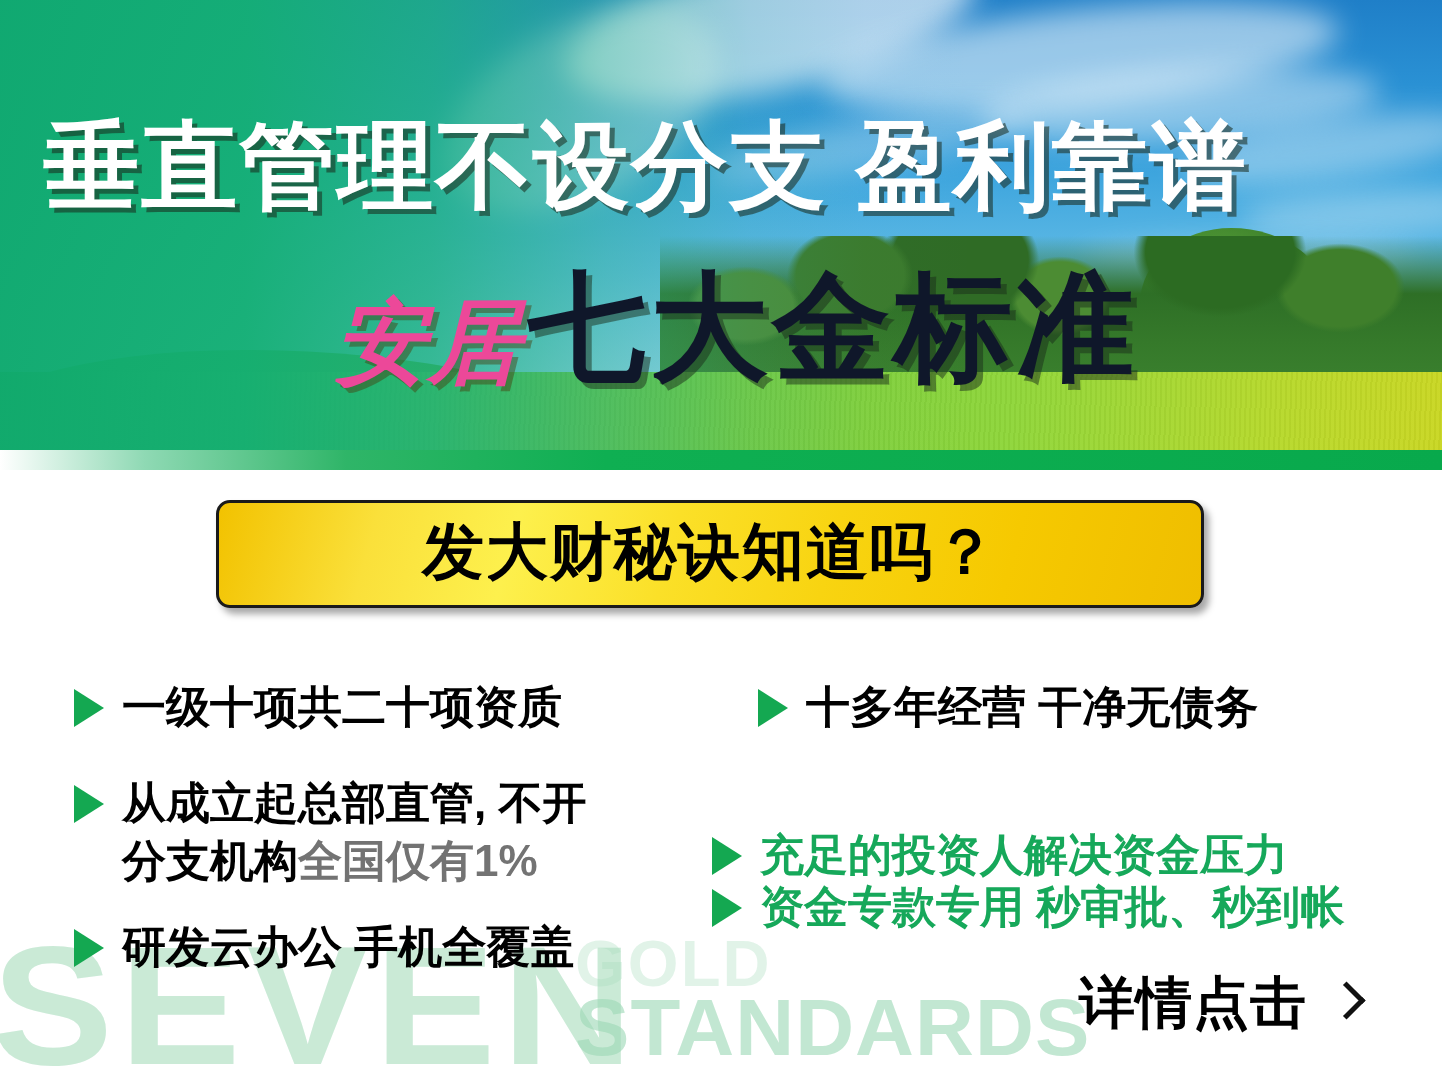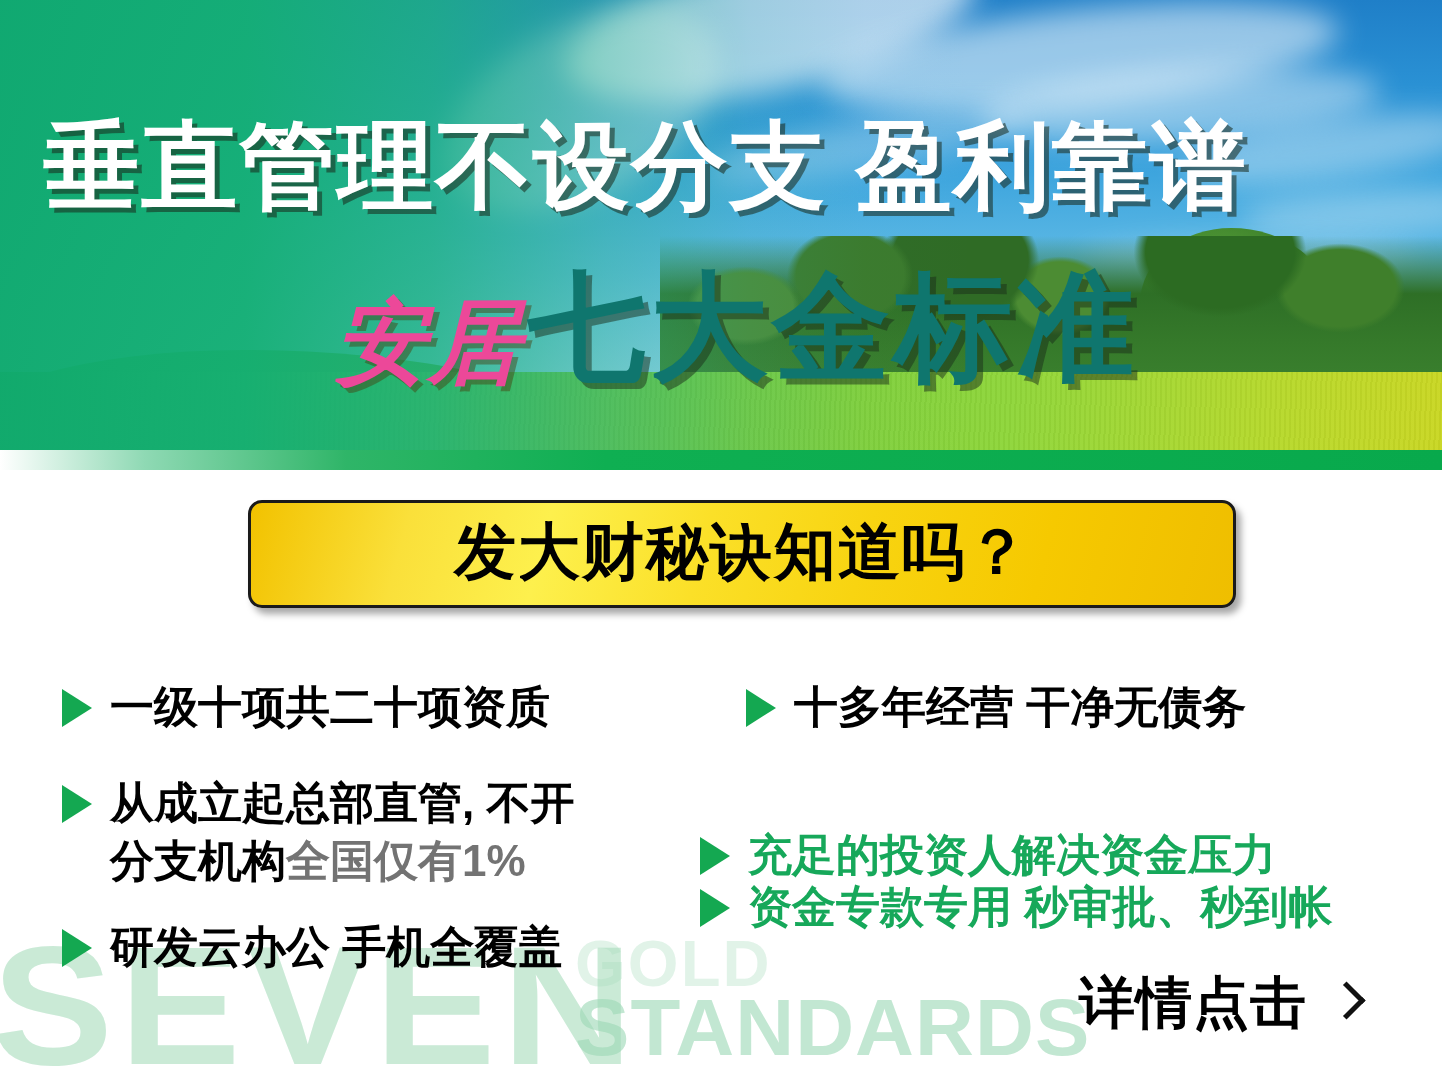--- a/index.html
+++ b/index.html
@@ -185,29 +185,29 @@
     font-style: italic;
     color: #ec4899;
     text-shadow: 5px 5px 0 rgba(70,60,10,0.45);
     letter-spacing: 2px;
     vertical-align: -6px;
     padding-right: 6px;
   }
   .head-main2 {
     font-size: 118px;
     font-weight: bold;
-    color: #0f766e;
+    color: #0f172a;
     letter-spacing: 4px;
     text-shadow: 6px 6px 0 rgba(25,45,25,0.5);
   }
 
   
   .yellow-box {
     position: absolute;
-    left: 248px;
+    left: 216px;
     top: 500px;
     width: 988px;
     height: 108px;
     box-sizing: border-box;
     border: 3px solid #1a1a1a;
     border-radius: 14px;
     background: linear-gradient(105deg,
       #F2C200 0%,
       #FAE03A 16%,
       #FDF04D 30%,
@@ -274,21 +274,21 @@
     color: #9ed9b7;
     opacity: 0.62;
     letter-spacing: 1px;
     transform: scaleX(1.02);
     transform-origin: left top;
   }
 
   
   .features {
     position: absolute;
-    left: 0;
+    left: 12px;
     top: 660px;
     width: 1312px;
     height: 340px;
   }
   .col { position: absolute; top: 0; }
   .col-left  { left: 62px;  width: 630px; }
   .col-right { left: 700px; width: 700px; }
 
   .feature {
     display: flex;

